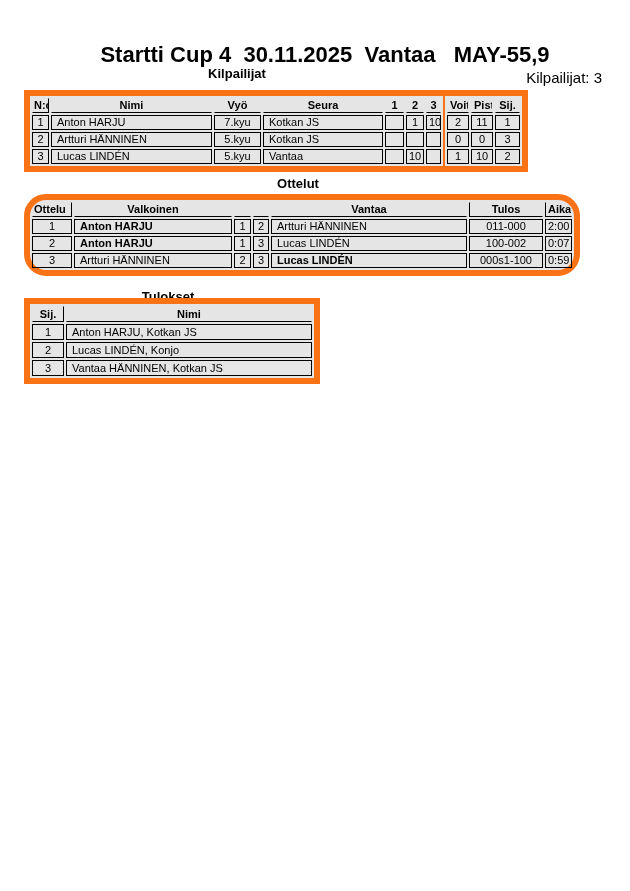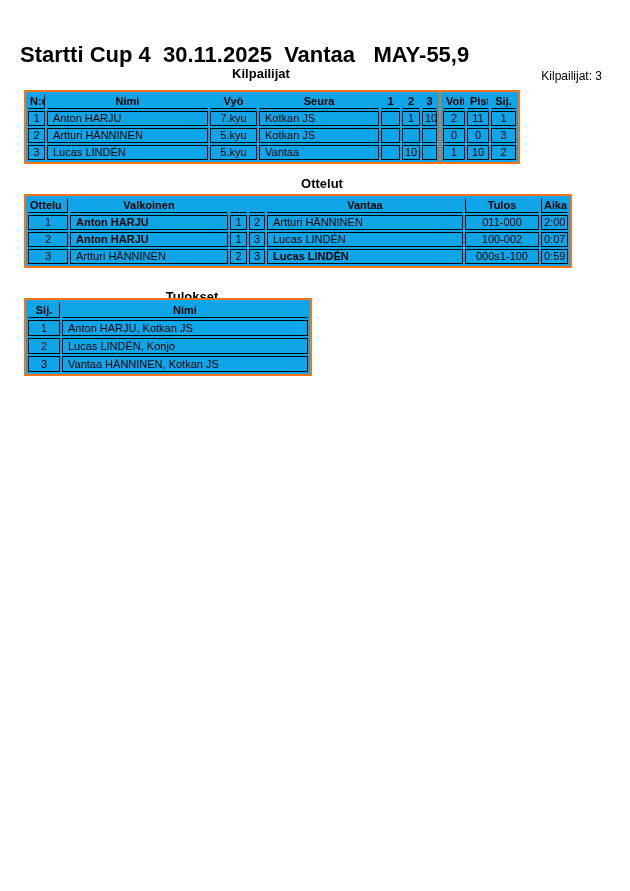--- a/index.html
+++ b/index.html
@@ -8,48 +8,47 @@
     width: 630px;
     height: 891px;
     background: #ffffff;
     font-family: "Liberation Sans", "DejaVu Sans", sans-serif;
     color: #000;
     overflow: hidden;
   }
   .page-title {
     position: absolute;
     top: 42px; left: 0; right: 0;
-    text-align: left;
+    text-align: center;
     font-size: 22px;
     font-weight: bold;
     white-space: pre;
     margin-left: 20px;
   }
   .section-heading {
     position: absolute;
     text-align: center;
     font-size: 13px;
     font-weight: bold;
-    margin-left: 24px;
   }
   .h-kilpailijat { top: 66px; left: 0; width: 474px; }
   .h-ottelut    { top: 176px; left: 0; width: 596px; }
   .h-tulokset   { top: 289px; left: 0; width: 336px; }
   .count-label {
     position: absolute;
     top: 69px; left: 460px; width: 142px;
     text-align: right;
-    font-size: 12px;
+    font-size: 15px;
   }
   table {
     border-collapse: separate;
     border-spacing: 2px;
     table-layout: fixed;
-    border: 2px solid #f97316;
-    background: #0ea5e9;
+    border: 6px solid #f97316;
+    background: #e5e5e5;
   }
   td, th {
     height: 13px;
     line-height: 13px;
     font-size: 11px;
     padding: 0 2px;
     overflow: hidden;
     white-space: nowrap;
     text-align: center;
     vertical-align: middle;
@@ -61,21 +60,21 @@
     border-bottom: 1px solid #000;
     font-weight: bold;
   }
   th.br { border-right: 1px solid #000; }
   th.bl { border-left: 1px solid #000; }
   .l { text-align: left; padding: 0 5px; }
   .b { font-weight: bold; }
   .tbl-competitors { position: absolute; top: 90px; left: 24px; display: flex; align-items: flex-start; }
   .tbl-competitors table.part-a { width: 417px; border-right-width: 2px; }
   .tbl-competitors table.part-b { width: 79px; border-left: none; }
-  .tbl-matches { position: absolute; top: 194px; left: 24px; width: 548px; }
+  .tbl-matches { position: absolute; top: 194px; left: 24px; width: 548px; border-radius: 22px; }
   .tbl-results { position: absolute; top: 298px; left: 24px; width: 288px; }
   .tbl-results td, .tbl-results th { height: 14px; line-height: 14px; }
 </style>
 </head>
 <body>
 
 <div class="page">
 
   <div class="page-title">Startti Cup 4  30.11.2025  Vantaa   MAY-55,9</div>
 

